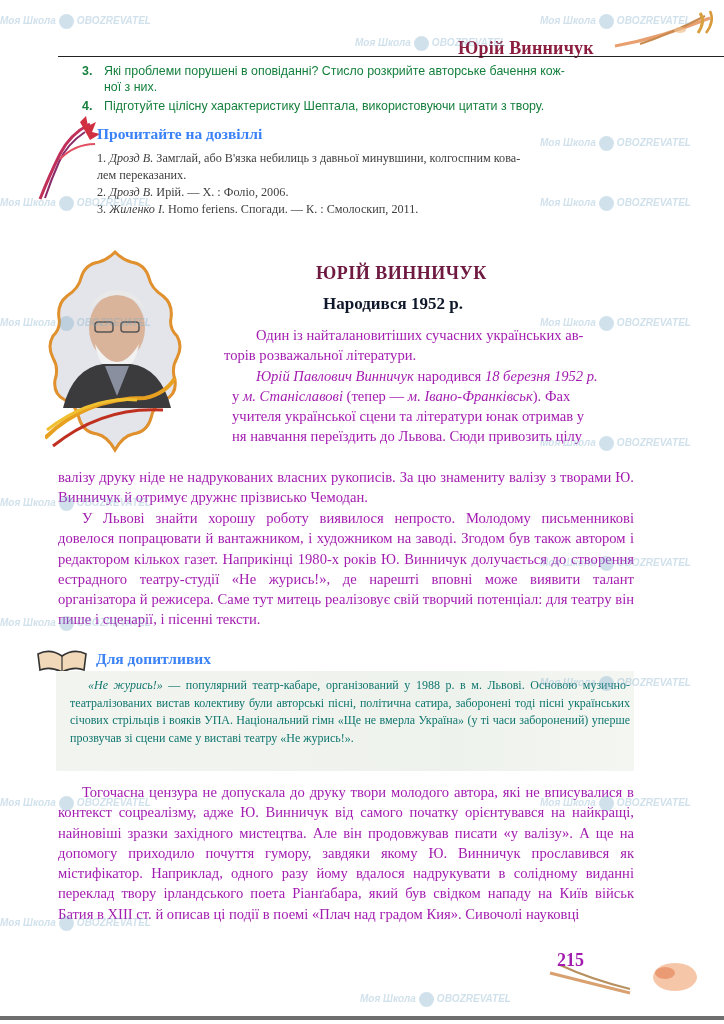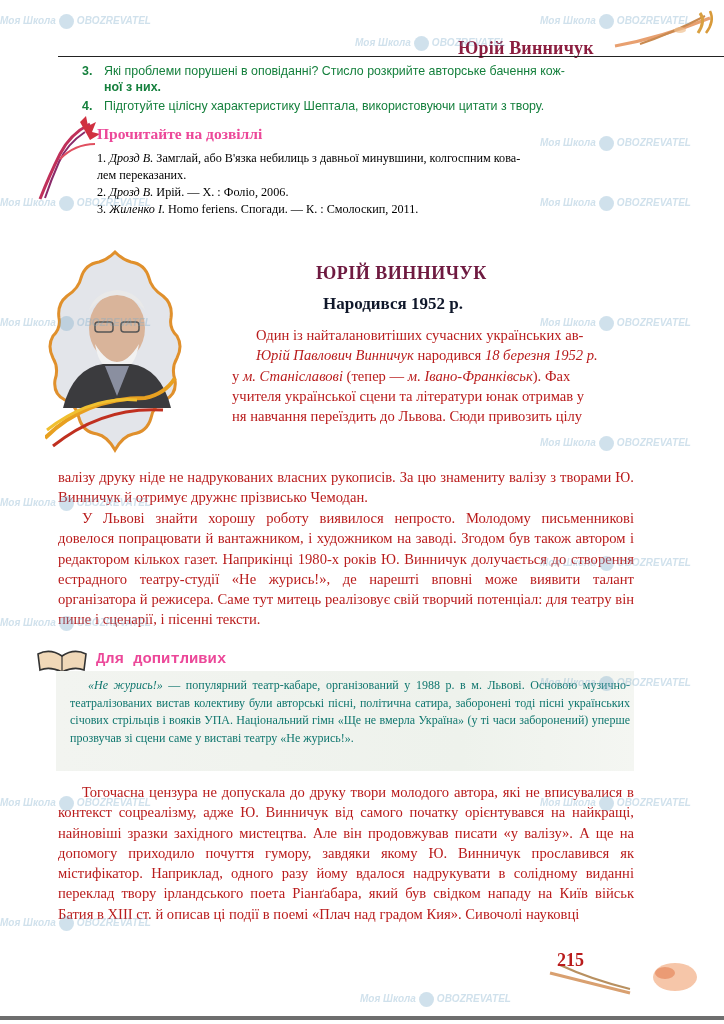--- a/index.html
+++ b/index.html
@@ -10,47 +10,47 @@
   }
   .abs { position: absolute; }
   
   .header-rule { left: 58px; top: 56px; width: 666px; height: 1px; background: #222; }
   .header-title { left: 458px; top: 38px; font-size: 18px; color: #8b1d3f; font-weight: bold; letter-spacing: 0.2px; }
   .header-ornament { left: 610px; top: 8px; width: 110px; height: 50px; }
   
   .q { font-family: "Liberation Sans", "DejaVu Sans", sans-serif; font-size: 12.4px; line-height: 16px; color: #15803d; }
   .q .num { font-weight: bold; display: inline-block; width: 22px; }
   .q3 { left: 82px; top: 63px; width: 640px; }
-  .q3 .cont { padding-left: 22px; display:block;font-weight:bold; }
+  .q3 .cont { padding-left: 22px; display:block; }
   .q4 { left: 82px; top: 98px; width: 640px; }
   
   .phoenix { left: 30px; top: 114px; width: 70px; height: 90px; }
-  .section-head { font-size: 15.5px; font-weight: bold; color: #ec4899; }
+  .section-head { font-size: 15.5px; font-weight: bold; color: #3b82f6; }
   .read-head { left: 97px; top: 125px; }
-  .reading { font-size: 12.2px; line-height: 17px; color: #000000; }
+  .reading { font-size: 12.2px; line-height: 17px; color: #404040; }
   .reading-list { left: 97px; top: 150px; width: 590px; }
   .reading-list div { margin: 0; }
   .reading-list i { font-style: italic; }
   
   .author-name { left: 316px; top: 263px; font-size: 18px; font-weight: bold; color: #6e1a40; letter-spacing: 0.5px; }
   .author-born { left: 323px; top: 294px; font-size: 17px; font-weight: bold; color: #0f172a; }
   .portrait-frame { left: 45px; top: 248px; width: 140px; height: 206px; }
-  .body-text { font-size: 14.6px; line-height: 20.3px; color: #b91c1c; text-align: justify; }
+  .body-text { font-size: 14.6px; line-height: 20.3px; color: #a21caf; text-align: justify; }
   .p1 { left: 232px; top: 325px; width: 402px; }
   .p1 .line { display:block; }
   .p-wide { left: 58px; width: 576px; }
   .p-indent { text-indent: 24px; }
   
   .book-icon { left: 36px; top: 648px; width: 52px; height: 24px; }
-  .cur-head { left: 96px; top: 650px; font-family: Liberation Mono, monospace; }
+  .cur-head { left: 96px; top: 650px; }
   .cur-box { left: 56px; top: 671px; width: 578px; height: 100px; background: linear-gradient(90deg,#f2f4f0,#eef2ec 70%,#f4f6f2); }
   .cur-text { left: 70px; top: 677px; width: 560px; font-size: 12px; line-height: 17.6px; text-align: justify; color: #0f766e; }
   .cur-text .ind { display:inline-block; width: 18px; }
   
-  .page-number { left: 557px; top: 950px; font-size: 18px; font-weight: bold; color: #b91c1c; }
+  .page-number { left: 557px; top: 950px; font-size: 18px; font-weight: bold; color: #a21caf; }
   .footer-ornament { left: 545px; top: 955px; width: 160px; height: 40px; }
   .footer-rule { left: 0; top: 1016px; width: 724px; height: 4px; background: #6e6e6e; }
   
   .wm { font-family: "Liberation Sans", sans-serif; font-size: 10px; color: rgba(120,170,200,0.35); font-style: italic; font-weight: bold; white-space: nowrap; pointer-events: none; }
   .wm .circ { display:inline-block; width: 15px; height: 15px; border-radius: 50%; background: rgba(120,170,200,0.35); vertical-align: middle; margin: 0 3px; }
 </style>
 </head>
 <body>
 
 <svg class="abs header-ornament" viewBox="0 0 110 50">
@@ -109,20 +109,21 @@
   <path d="M50 96 q22 36 44 0 q-4 26 -22 28 q-18 -2 -22 -28z" fill="#f2f2f2"></path>
   <path d="M18 160 q10 -40 40 -44 l28 0 q30 4 40 44 z" fill="#3b3b3e"></path>
   <path d="M60 118 l12 30 l12 -30 z" fill="#8a8fa0"></path>
   <path d="M0 190 q40 -40 100 -40 q20 -4 30 -20" stroke="#e8a020" stroke-width="4" fill="none"></path>
   <path d="M8 198 q50 -40 110 -36" stroke="#c03020" stroke-width="3" fill="none"></path>
   <path d="M2 182 q44 -34 90 -30" stroke="#f0c030" stroke-width="3" fill="none"></path>
 </svg>
 
 <div class="abs body-text p1">
   <span class="line" style="text-indent:24px">Один із найталановитіших сучасних українських ав-</span>
+  <span class="line" style="margin-left:-8px">торів розважальної літератури.</span>
   <span class="line" style="text-indent:24px"><i>Юрій Павлович Винничук</i><span> народився </span><i>18 березня 1952 р.</i></span>
   <span class="line"><span>у </span><i>м. Станіславові</i><span> (тепер — </span><i>м. Івано-Франківськ</i><span>). Фах</span></span>
   <span class="line">учителя української сцени та літератури юнак отримав у</span>
   <span class="line">ня навчання переїздить до Львова. Сюди привозить цілу</span>
 </div>
 
 <div class="abs body-text p-wide" style="top:467px">валізу друку ніде не надрукованих власних рукописів. За цю знамениту валізу з творами Ю. Винничук й отримує дружнє прізвисько Чемодан.</div>
 <div class="abs body-text p-wide p-indent" style="top:508px">У Львові знайти хорошу роботу виявилося непросто. Молодому письменникові довелося попрацювати й вантажником, і художником на заводі. Згодом був також автором і редактором кількох газет. Наприкінці 1980-х років Ю. Винничук долучається до створення естрадного театру-студії «Не журись!», де нарешті вповні може виявити талант організатора й режисера. Саме тут митець реалізовує свій творчий потенціал: для театру він пише і сценарії, і пісенні тексти.</div>
 
 <svg class="abs book-icon" viewBox="0 0 52 24">

